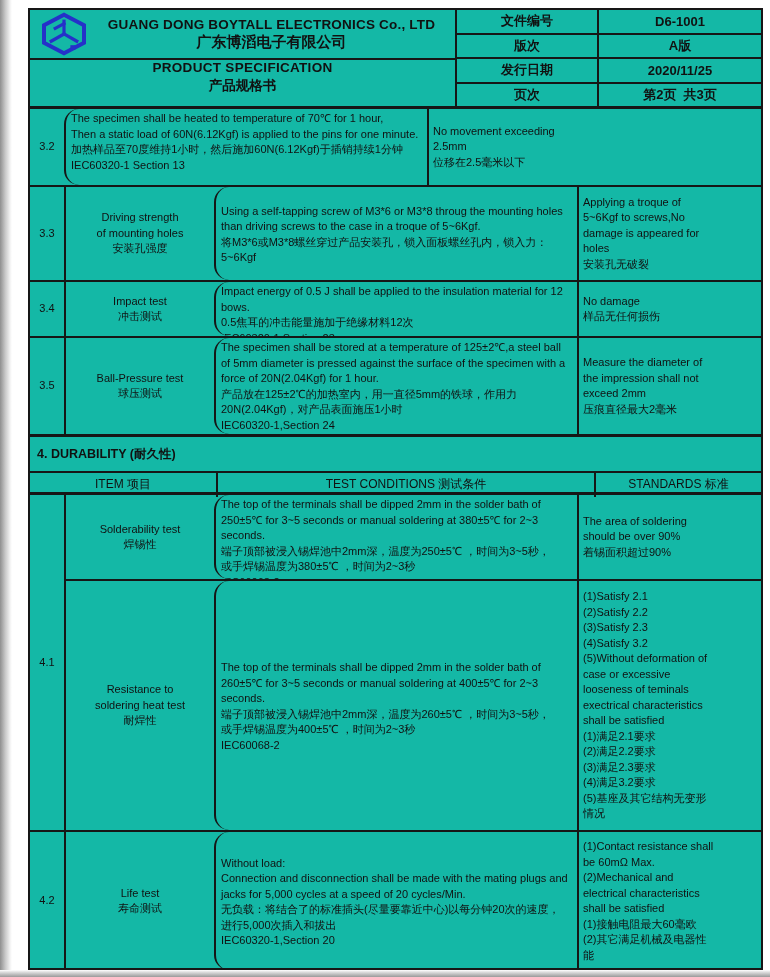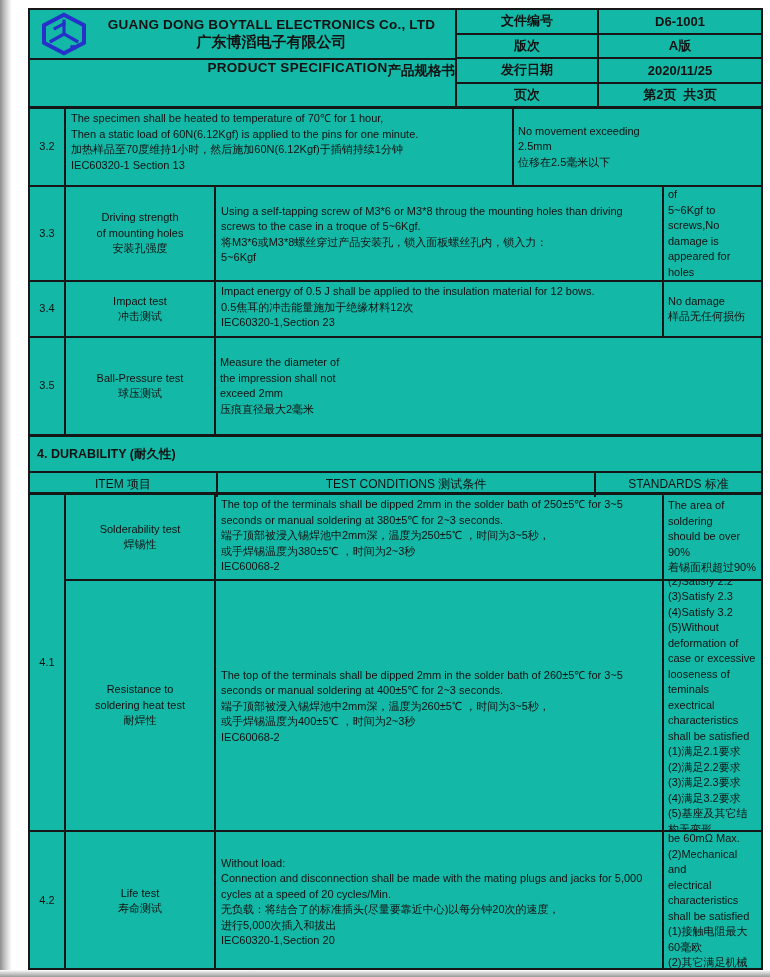--- a/index.html
+++ b/index.html
@@ -31,38 +31,38 @@
     background: #14b8a6;
   }
   
   .hdr { display: flex; height: 99px; box-sizing: border-box; border-bottom: 3px solid #161616; }
   .hdr-left { width: 427px; box-sizing: border-box; border-right: 2px solid #161616; display: flex; flex-direction: column; }
   .hdr-company { height: 50px; box-sizing: border-box; border-bottom: 2px solid #161616; display: flex; align-items: center; }
   .hdr-logo { margin-left: 10px; flex: 0 0 auto; width: 48px; height: 44px; }
   .hdr-company-text { flex: 1; text-align: center; font-weight: bold; }
   .company-en { font-size: 13.5px; letter-spacing: 0.2px; }
   .company-cn { font-size: 15px; margin-top: 1px; }
-  .hdr-title { flex: 1; display: flex; justify-content: flex-end; text-align: center; font-weight: bold; }
+  .hdr-title { flex: 1; display: flex; flex-direction: column; justify-content: flex-start; text-align: center; font-weight: bold; }
   .title-en { font-size: 13.5px; letter-spacing: 0.3px; }
   .title-cn { font-size: 13.5px; margin-top: 2px; }
   .hdr-meta { flex: 1; display: flex; flex-direction: column; }
   .meta-row { flex: 1; display: flex; box-sizing: border-box; border-bottom: 2px solid #161616; }
   .meta-row:last-child { border-bottom: none; }
   .meta-label { width: 142px; box-sizing: border-box; border-right: 2px solid #161616;
     display: flex; align-items: center; justify-content: center; font-weight: bold; font-size: 13px; }
   .meta-value { flex: 1; display: flex; align-items: center; justify-content: center;
     font-weight: bold; font-size: 13px; white-space: pre; }
   
   .trow { display: flex; box-sizing: border-box; border-bottom: 2px solid #161616; }
   .trow.no-bb { border-bottom: none; }
   .c { box-sizing: border-box; font-size: 11px; line-height: 15.5px; white-space: pre-line; overflow: hidden; }
   .c-num { width: 34px; display: flex; align-items: center; justify-content: center; }
   .c-item { width: 150px; border-left: 2px solid #161616; display: flex; flex-direction: column;
     align-items: center; justify-content: center; text-align: center; padding: 0 2px; }
-  .c-cond { width: 448px; border-left: 2px solid #161616; padding: 2px 4px 0 5px; }
+  .c-cond { width: 363px; border-left: 2px solid #161616; padding: 2px 4px 0 5px; border-radius: 15px; }
   .c-cond.vcenter { display: flex; flex-direction: column; justify-content: center; }
   .c-std  { flex: 1; border-left: 2px solid #161616; padding: 2px 3px 2px 4px;
     display: flex; flex-direction: column; justify-content: center; }
   .sec-heading { height: 37px; box-sizing: border-box; border-bottom: 2px solid #161616; border-top: 1px solid #161616;
     display: flex; align-items: center; padding-left: 7px; font-weight: bold; font-size: 12.5px; }
   .col-hdr { height: 22px; border-bottom: 3px solid #161616; }
   .col-hdr .c { font-weight: normal; font-size: 12px; display: flex; align-items: center; justify-content: center; padding: 12px; }
   .col-hdr .h-item { width: 186px; }
   .col-hdr .h-cond { width: 378px; border-left: 2px solid #161616; }
   .col-hdr .h-std  { flex: 1; border-left: 2px solid #161616; }
@@ -159,20 +159,24 @@
 0.5焦耳的冲击能量施加于绝缘材料12次
 IEC60320-1,Section 23</div>
       <div class="c c-std">No damage
 样品无任何损伤</div>
     </div>
 
     <div class="trow" style="height:98px">
       <div class="c c-num">3.5</div>
       <div class="c c-item">Ball-Pressure test
 球压测试</div>
+      <div class="c c-cond">The specimen shall be stored at a temperature of 125±2℃,a steel ball of 5mm diameter is pressed against the surface of the specimen with a force of 20N(2.04Kgf) for 1 hour.
+产品放在125±2℃的加热室内，用一直径5mm的铁球，作用力
+20N(2.04Kgf)，对产品表面施压1小时
+IEC60320-1,Section 24</div>
       <div class="c c-std">Measure the diameter of
 the impression shall not
 exceed 2mm
 压痕直径最大2毫米</div>
     </div>
 
     <div class="sec-heading">4. DURABILITY (耐久性)</div>
 
     <div class="trow col-hdr">
       <div class="c h-item">ITEM 项目</div>

